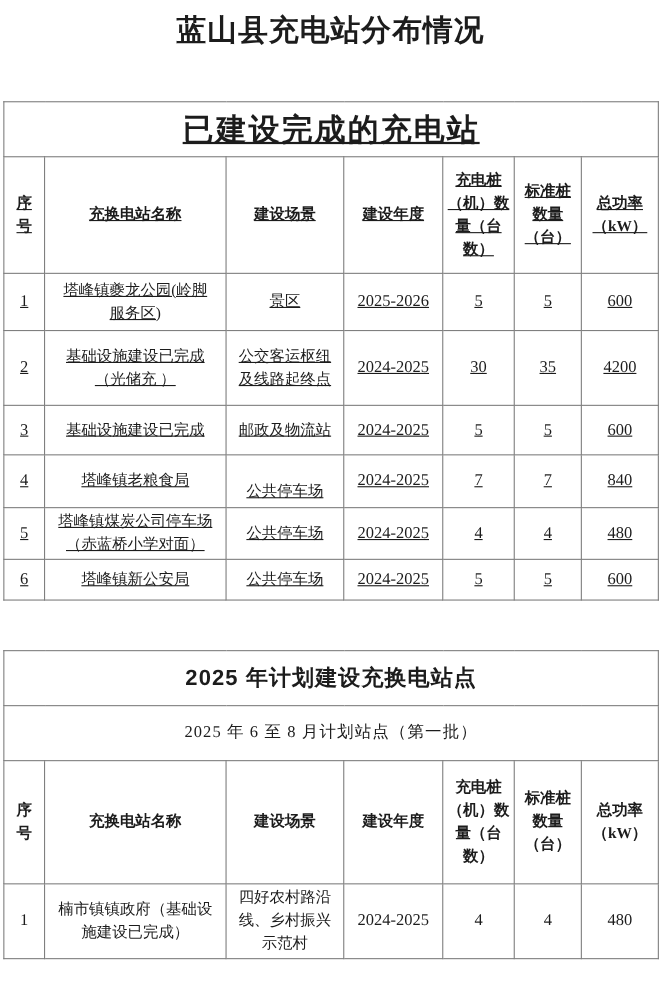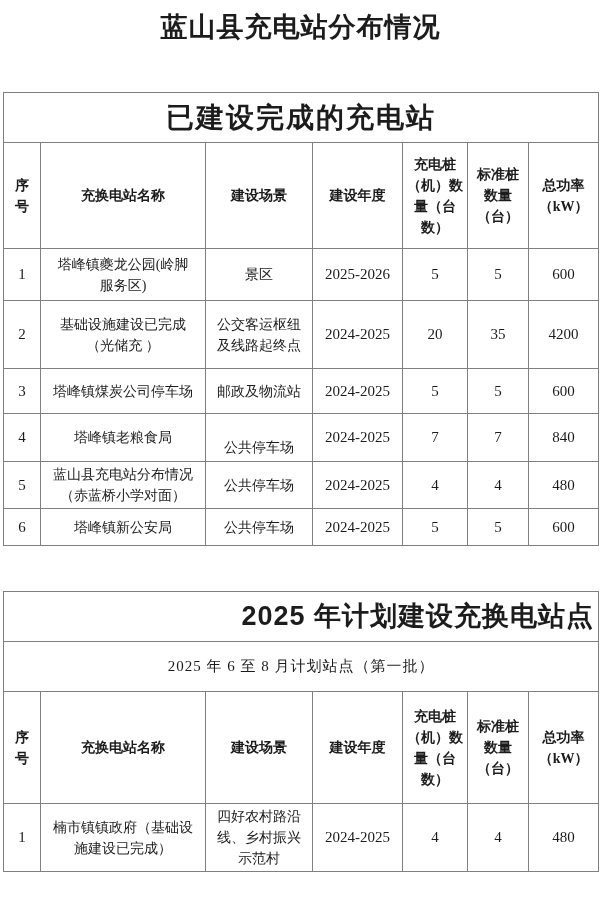--- a/index.html
+++ b/index.html
@@ -16,34 +16,34 @@
   }
   .page-title{
     margin:9px 0 0 0;text-align:center;
     font-family:"Liberation Sans", sans-serif;
     font-weight:bold;font-size:27px;letter-spacing:1px;color:var(--text);
   }
   table{
     border-collapse:collapse;table-layout:fixed;
     width:595px;margin-left:3px;
   }
-  .tbl-completed{margin-top:47px;}
+  .tbl-completed{margin-top:47px;text-decoration:underline;}
   .tbl-planned{margin-top:45px;}
   td,th{
     border:1px solid var(--border);
     text-align:center;vertical-align:middle;
     padding:2px 4px;font-size:14px;line-height:1.5;
     overflow:hidden;color:var(--text);
   }
   th{font-weight:bold;}
   .band-title-cell{
     font-family:"Liberation Sans", sans-serif;
     font-size:28px;font-weight:bold;letter-spacing:2px;
   }
-  .band-title-cell.small{font-size:27px;letter-spacing:1px;text-align:right;}
+  .band-title-cell.small{font-size:20px;letter-spacing:1px;}
   .band-subtitle-cell{font-size:15px;font-weight:normal;letter-spacing:1px;}
   .c-seq{padding:2px 6px;margin-top:28px;}
   .c-name{padding:2px 11px;}
   .c-scene{padding:2px 9px;margin-top:21px;}
   .num{font-size:15px;}
   .scene-bottom{vertical-align:bottom;padding-bottom:3px;}
   
   .t1-title{height:50px;}
   .t1-header{height:106px;}
   .t1-r1{height:52px;}
@@ -93,45 +93,45 @@
     <td class="num">2025-2026</td>
     <td class="num">5</td>
     <td class="num">5</td>
     <td class="num">600</td>
   </tr>
   <tr class="t1-r2">
     <td class="num">2</td>
     <td class="c-name">基础设施建设已完成（光储充 ）</td>
     <td class="c-scene">公交客运枢纽及线路起终点</td>
     <td class="num">2024-2025</td>
-    <td class="num">20</td>
+    <td class="num">30</td>
     <td class="num">35</td>
     <td class="num">4200</td>
   </tr>
   <tr class="t1-r3">
     <td class="num">3</td>
-    <td class="c-name">塔峰镇煤炭公司停车场</td>
+    <td class="c-name">基础设施建设已完成</td>
     <td class="c-scene">邮政及物流站</td>
     <td class="num">2024-2025</td>
     <td class="num">5</td>
     <td class="num">5</td>
     <td class="num">600</td>
   </tr>
   <tr class="t1-r4">
     <td class="num">4</td>
     <td class="c-name">塔峰镇老粮食局</td>
     <td class="c-scene scene-bottom">公共停车场</td>
     <td class="num">2024-2025</td>
     <td class="num">7</td>
     <td class="num">7</td>
     <td class="num">840</td>
   </tr>
   <tr class="t1-r5">
     <td class="num">5</td>
-    <td class="c-name">蓝山县充电站分布情况（赤蓝桥小学对面）</td>
+    <td class="c-name">塔峰镇煤炭公司停车场（赤蓝桥小学对面）</td>
     <td class="c-scene">公共停车场</td>
     <td class="num">2024-2025</td>
     <td class="num">4</td>
     <td class="num">4</td>
     <td class="num">480</td>
   </tr>
   <tr class="t1-r6">
     <td class="num">6</td>
     <td class="c-name">塔峰镇新公安局</td>
     <td class="c-scene">公共停车场</td>

